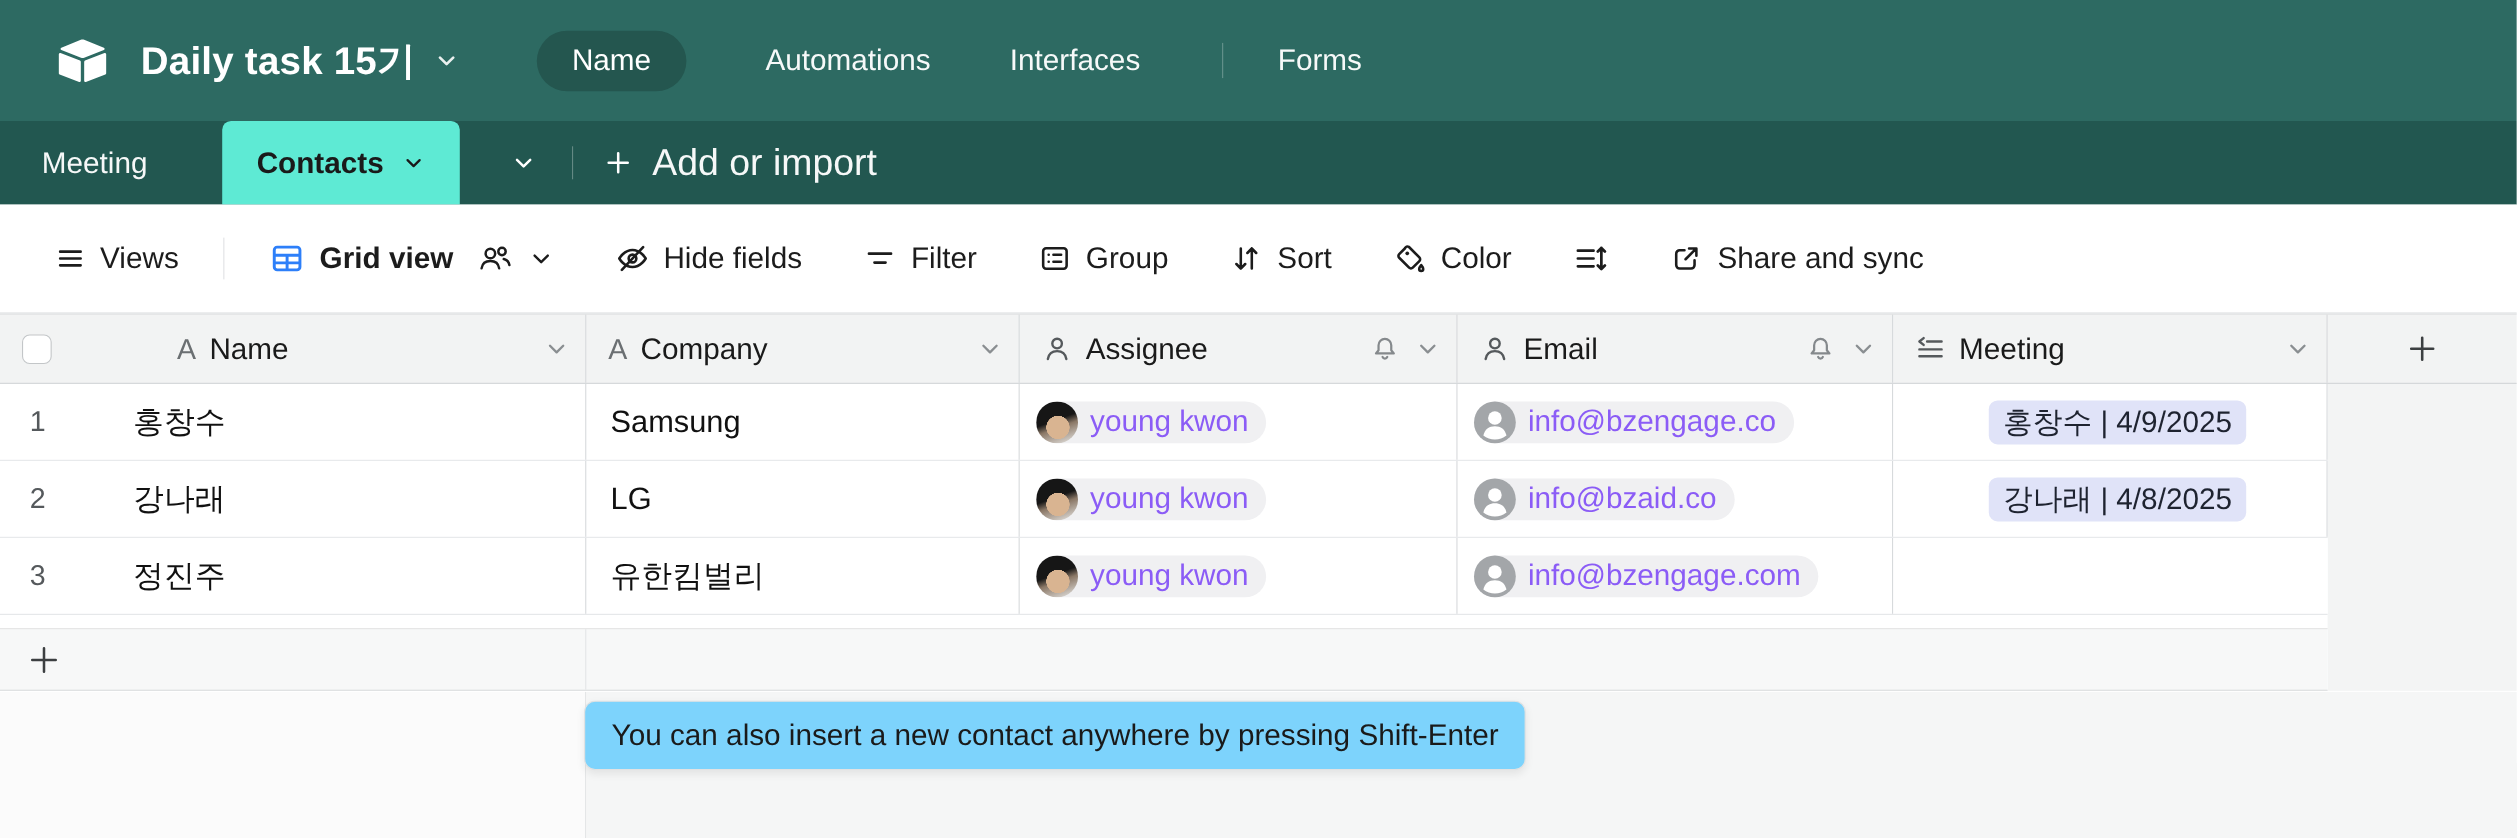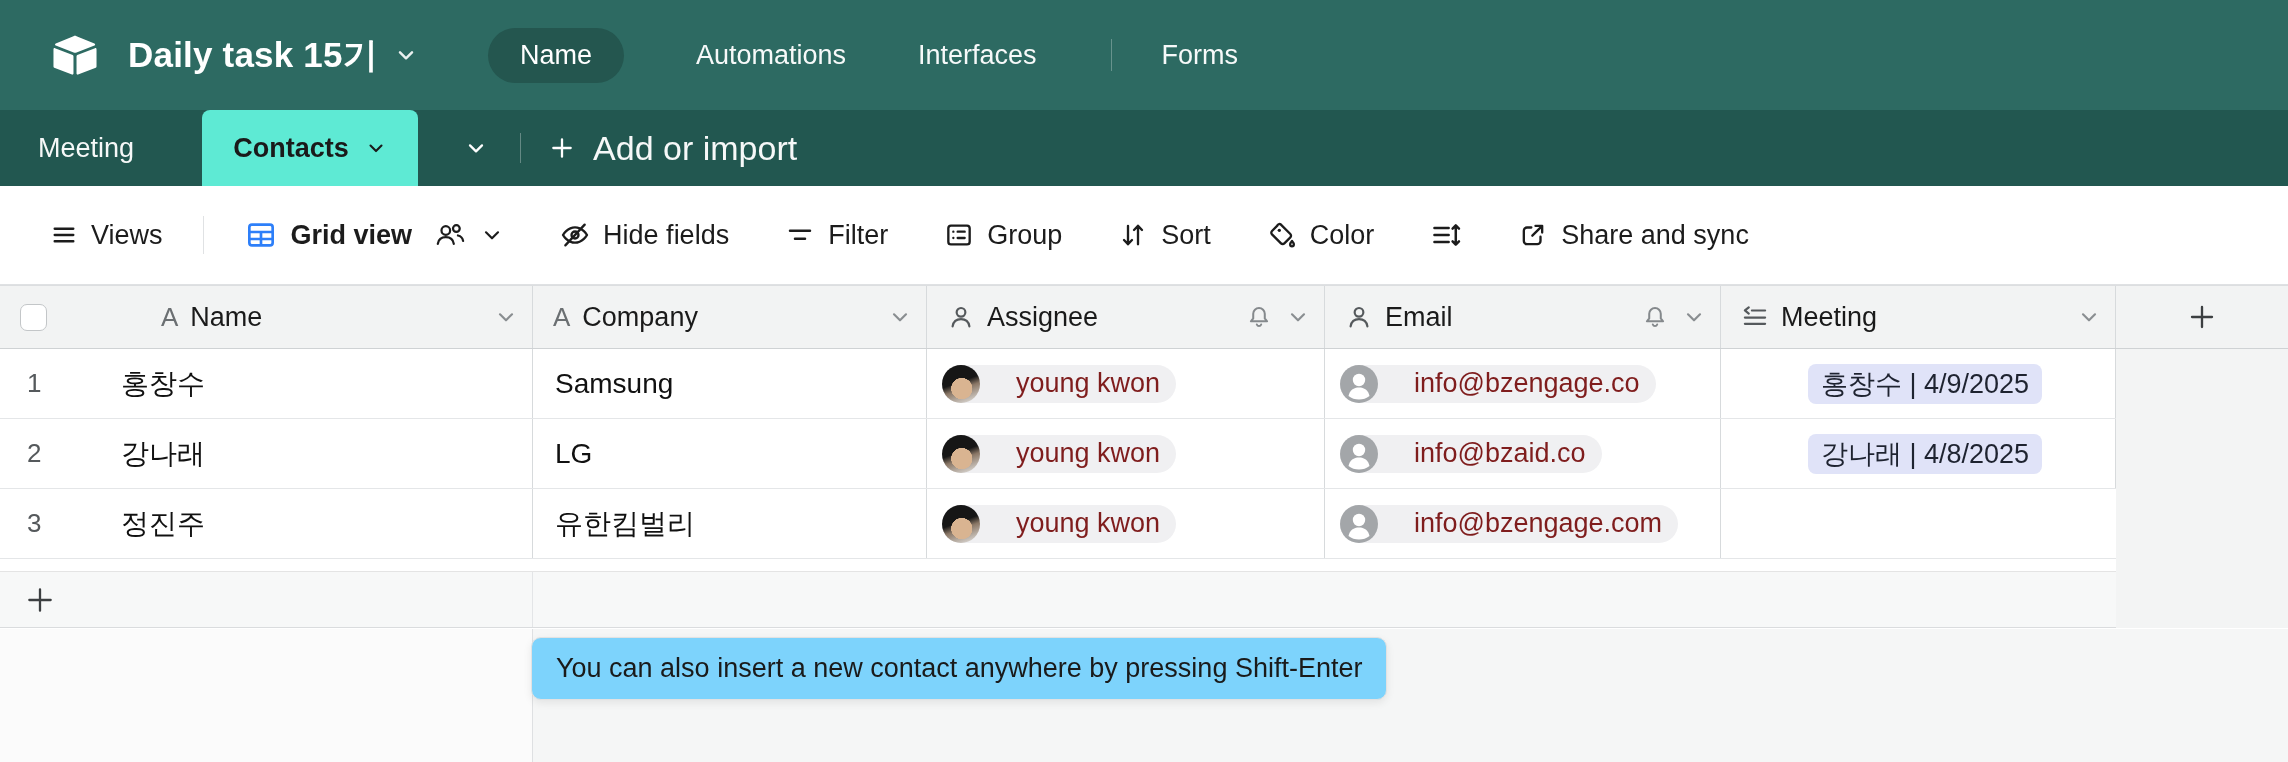--- a/index.html
+++ b/index.html
@@ -71,21 +71,21 @@
   .cell-assign, .cell-email { padding-left:15px; }
   .cell-meet { padding-left:14px;justify-content:center; }
 
   .pill { display:inline-flex; align-items:center; height:38px; border-radius:19px;
     background:#f0f0f2; padding-right:16px; }
   .avatar { width:38px; height:38px; border-radius:50%; flex:none; margin-right:11px; }
   .avatar-photo { background:
     radial-gradient(circle at 52% 62%, #d9b491 0 34%, transparent 35%),
     linear-gradient(160deg,#161616 0 45%, #8a7766 60%, #d8d4cf 92%); }
   .avatar-generic { background:#a3a6a9; display:flex; align-items:center; justify-content:center; }
-  .pill .ptext { font-size:27px; color:#7f1d1d;margin-left:25px; }
+  .pill .ptext { font-size:27px; color:#8b5cf6; }
 
   .chip { display:inline-flex; align-items:center; height:40px; border-radius:8px;
     background:#e0e3f8; padding:0 13px; font-size:27px; color:#1e2330; }
 
   .right-gray { position:absolute; left:2116px; top:349px; width:172px; height:279px; background:#f3f4f4; }
 
   .add-row { position:absolute; left:0; top:571px; width:2116px; height:57px; background:#f7f8f8;
     border-top:1px solid #e4e4e4; border-bottom:1px solid #dadcde; display:flex; align-items:center; cursor:pointer; }
   .add-row .vline { position:absolute; left:532px; top:0; width:1px; height:100%; background:#e3e5e7; }
   .add-row .plus { margin-left:24px; color:#3c3f41; }

